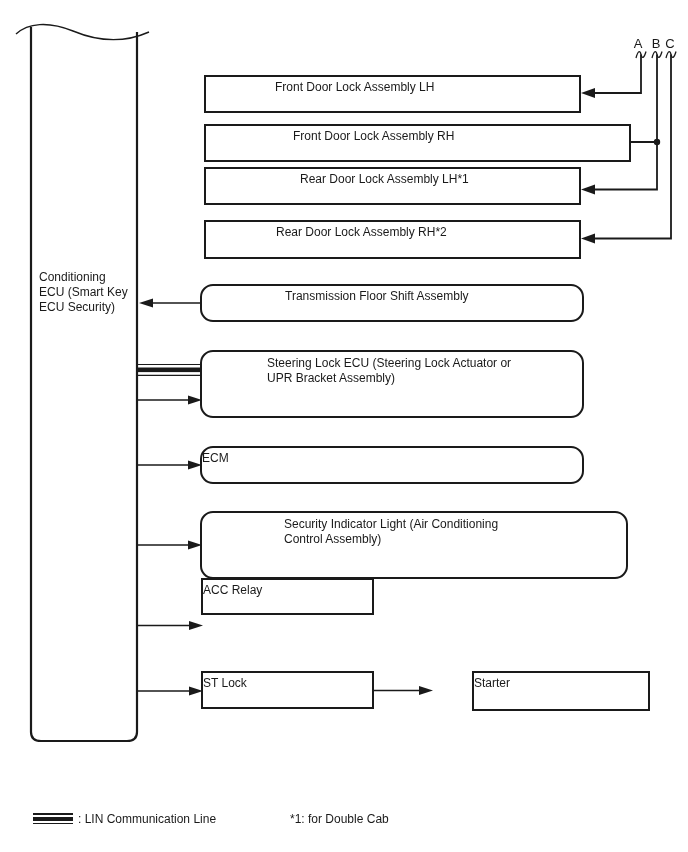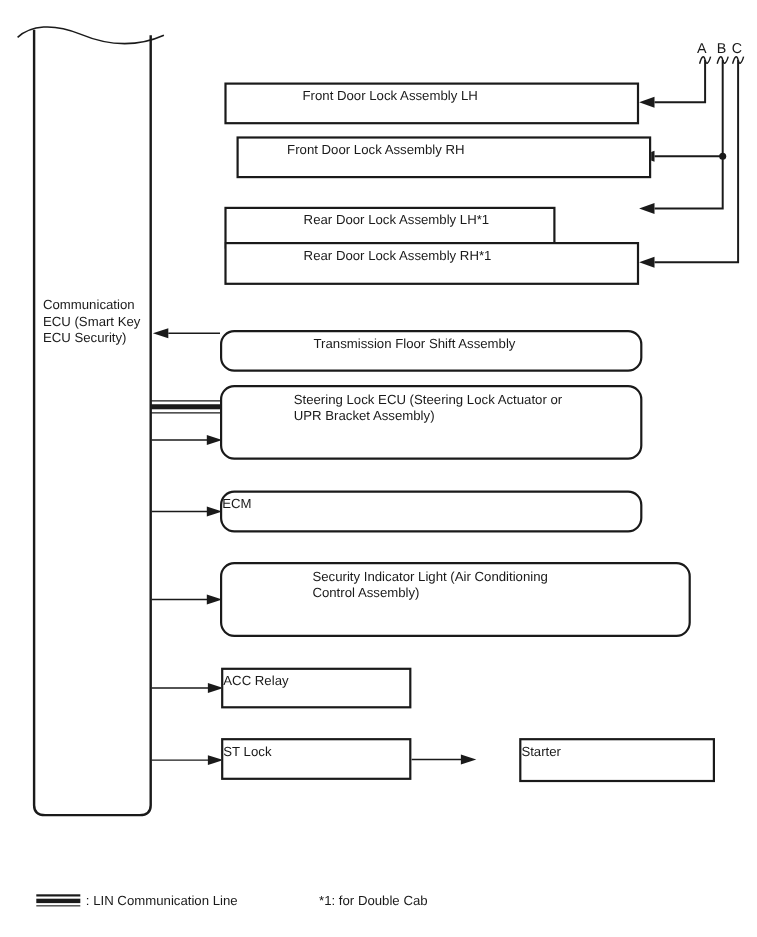--- a/index.html
+++ b/index.html
@@ -79,54 +79,54 @@
 
     <path class="ln" stroke-width="1.3" d="M374,690.5 L420,690.5"></path>
     <polygon class="fl" points="433,690.5 419,686 419,695"></polygon>
   </svg>
 
   <span class="conn-letter" style="left:631px; top:36px;">A</span>
   <span class="conn-letter" style="left:649px; top:36px;">B</span>
   <span class="conn-letter" style="left:663px; top:36px;">C</span>
 
   <div class="ecu-label">
-    <div>Communication</div>
+    <div>Conditioning</div>
     <div>ECU (Smart Key</div>
     <div>ECU Security)</div>
   </div>
 
   <div class="box" style="left:204px; top:75px; width:377px; height:38px; padding-left:69px;">
     <span>Front Door Lock Assembly LH</span>
   </div>
-  <div class="box" style="left:204px; top:123.5px; width:377px; height:38.5px; padding-left:44px;margin-left:11px;">
+  <div class="box" style="left:204px; top:123.5px; width:427px; height:38.5px; padding-left:87px;">
     <span>Front Door Lock Assembly RH</span>
   </div>
-  <div class="box" style="left:204px; top:188px; width:301px; height:38px; padding-left:70px;">
+  <div class="box" style="left:204px; top:167px; width:377px; height:38px; padding-left:94px;">
     <span>Rear Door Lock Assembly LH*1</span>
   </div>
   <div class="box" style="left:204px; top:220px; width:377px; height:38.5px; padding-left:70px;">
-    <span>Rear Door Lock Assembly RH*1</span>
+    <span>Rear Door Lock Assembly RH*2</span>
   </div>
 
-  <div class="box rounded" style="left:200px; top:284px; width:384px; height:38px; padding-left:83px;margin-top:16px;">
+  <div class="box rounded" style="left:200px; top:284px; width:384px; height:38px; padding-left:83px;">
     <span>Transmission Floor Shift Assembly</span>
   </div>
   <div class="box rounded" style="left:200px; top:350px; width:384px; height:68px; padding-left:65px; padding-top:4px;">
     <div>Steering Lock ECU (Steering Lock Actuator or</div>
     <div>UPR Bracket Assembly)</div>
   </div>
   <div class="box rounded center" style="left:200px; top:446px; width:384px; height:38px;">
     <span>ECM</span>
   </div>
   <div class="box rounded" style="left:200px; top:510.5px; width:428px; height:68px; padding-left:82px; padding-top:4px;">
     <div>Security Indicator Light (Air Conditioning</div>
     <div>Control Assembly)</div>
   </div>
 
-  <div class="box center" style="left:201px; top:607px; width:173px; height:37px;">
+  <div class="box center" style="left:201px; top:578px; width:173px; height:37px;">
     <span>ACC Relay</span>
   </div>
   <div class="box center" style="left:201px; top:671px; width:173px; height:38px;">
     <span>ST Lock</span>
   </div>
   <div class="box center" style="left:436px; top:671px; width:178px; height:40px;margin-left:36px;">
     <span>Starter</span>
   </div>
 
   <div class="legend-sym">

